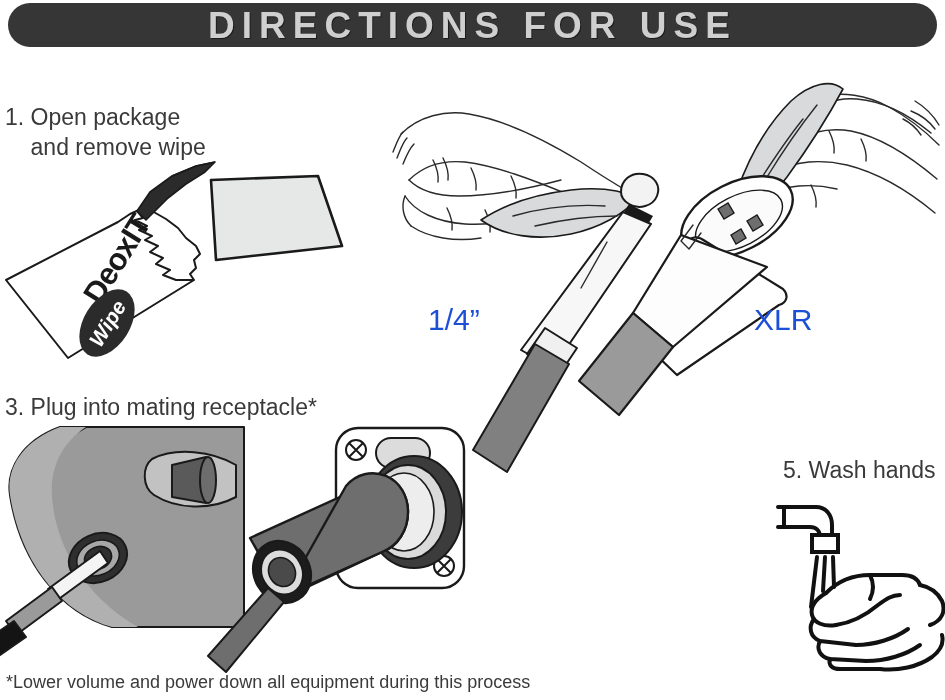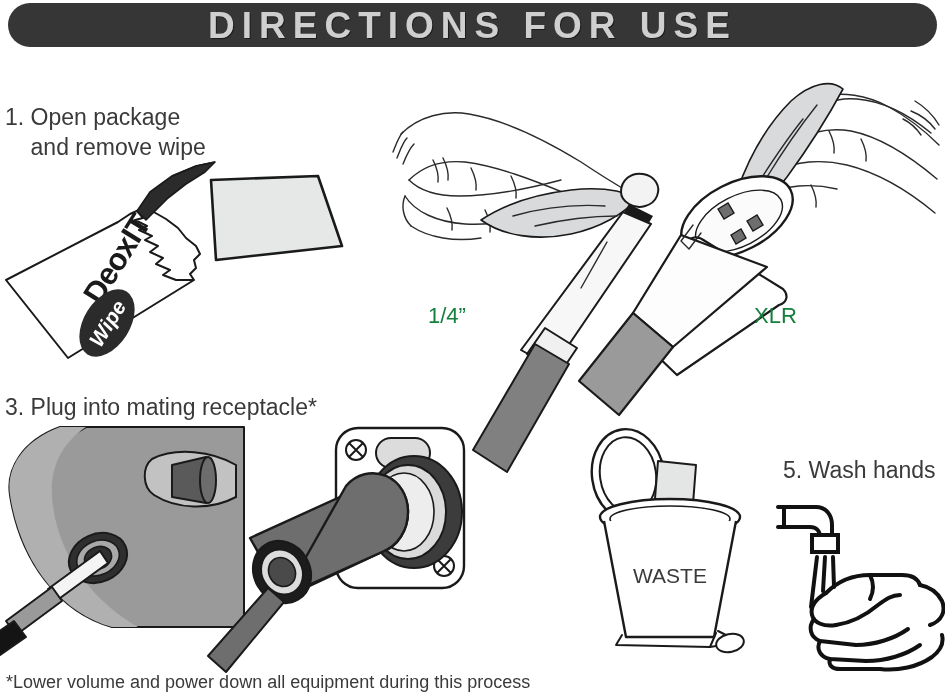--- a/index.html
+++ b/index.html
@@ -33,21 +33,21 @@
   #cap3{left:5px;top:392px;text-align:right;}
   #cap4{left:495px;top:392px;}
   #cap5{left:783px;top:455px;}
 
   .footnote{
     position:absolute;left:6px;top:672px;font-size:18px;color:#3a3a3a;
     white-space:nowrap;
   }
 
   
-  .fig-label{position:absolute;font-size:22px;color:#15803d;white-space:nowrap;}
+  .fig-label{position:absolute;font-size:30px;color:#1d4ed8;white-space:nowrap;}
   #lbl-quarter{left:428px;top:303px;}
   #lbl-xlr{left:754px;top:303px;}
 
   svg{display:block;overflow:visible;}
   .abs{position:absolute;}
 
   
   .ln{fill:none;stroke:#1a1a1a;stroke-width:2;stroke-linecap:round;stroke-linejoin:round;}
   .ln-thin{fill:none;stroke:#2a2a2a;stroke-width:1.4;stroke-linecap:round;stroke-linejoin:round;}
   .ln-thick{fill:none;stroke:#111;stroke-width:4;stroke-linecap:round;stroke-linejoin:round;}
@@ -270,47 +270,20 @@
         <ellipse cx="42" cy="152" rx="28" ry="32" transform="rotate(-30 42 152)" fill="#1c1c1c" stroke="#1a1a1a" stroke-width="2"></ellipse>
         <ellipse cx="42" cy="152" rx="20" ry="23" transform="rotate(-30 42 152)" fill="#dcdcdc" stroke="#1a1a1a" stroke-width="1.6"></ellipse>
         <ellipse cx="42" cy="152" rx="13" ry="15" transform="rotate(-30 42 152)" fill="#4a4a4a" stroke="#1a1a1a" stroke-width="1.6"></ellipse>
 
         <path d="M28,168 L44,182 L-14,252 L-32,236 Z" fill="#6e6e6e" stroke="#1a1a1a" stroke-width="2" stroke-linejoin="round"></path>
       </g>
     </svg>
   </div>
 
 
-  <div class="abs" style="left:570px;top:425px;">
-    <svg width="190" height="240" viewBox="0 0 190 240">
-
-      <g>
-        <ellipse cx="58" cy="50" rx="36" ry="46" transform="rotate(-8 58 50)" fill="#ffffff" stroke="#1a1a1a" stroke-width="2.4"></ellipse>
-        <ellipse cx="58" cy="50" rx="28" ry="38" transform="rotate(-8 58 50)" fill="#ffffff" stroke="#1a1a1a" stroke-width="2"></ellipse>
-        <path class="ln" d="M40,92 L46,100 L62,104"></path>
-      </g>
-
-      <g>
-        <path d="M88,36 L126,40 L122,92 L84,86 Z" fill="#e4e6e6" stroke="#1a1a1a" stroke-width="2" stroke-linejoin="round"></path>
-      </g>
-
-      <ellipse cx="100" cy="92" rx="70" ry="18" fill="#ffffff" stroke="#1a1a1a" stroke-width="2.4"></ellipse>
-      <ellipse cx="100" cy="94" rx="60" ry="13" fill="#ffffff" stroke="#1a1a1a" stroke-width="1.6"></ellipse>
-
-      <path d="M34,96 L56,212 L144,212 L166,96" fill="#ffffff" stroke="#1a1a1a" stroke-width="2.4" stroke-linejoin="round"></path>
-
-      <text x="100" y="158" text-anchor="middle" font-family="'Liberation Sans',sans-serif" font-size="21" fill="#3a3a3a">WASTE</text>
-
-      <g>
-        <path class="ln" d="M52,210 L46,220 L140,222 L146,208"></path>
-        <path class="ln" d="M140,222 L152,220 L156,210 L148,206"></path>
-        <ellipse cx="160" cy="218" rx="14" ry="9" transform="rotate(-12 160 218)" fill="#ffffff" stroke="#1a1a1a" stroke-width="2"></ellipse>
-      </g>
-    </svg>
-  </div>
 
   <div class="step-caption" id="cap5">5. Wash hands</div>
 
   <div class="abs" style="left:770px;top:495px;">
     <svg width="180" height="175" viewBox="0 0 180 175">
 
       <g>
         <path class="ln-thick" d="M8,12 L14,12 L14,32 L8,32"></path>
         <path class="ln-thick" d="M14,12 L46,12 C56,12 62,20 62,30 L62,40"></path>
         <path class="ln-thick" d="M14,32 L40,32 C46,32 50,36 50,42"></path>

